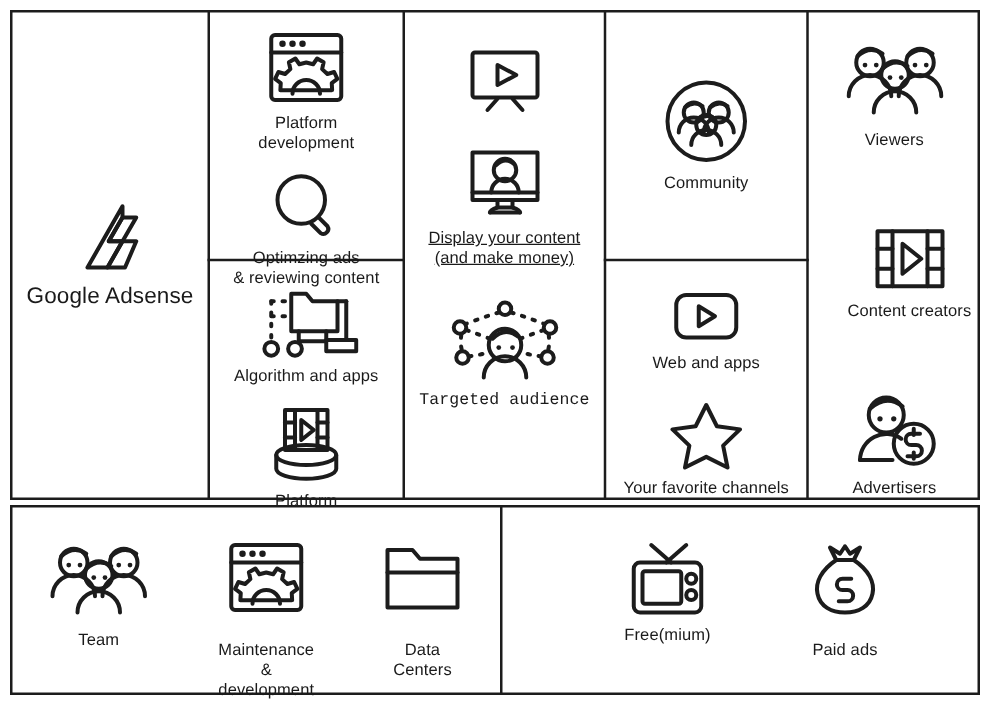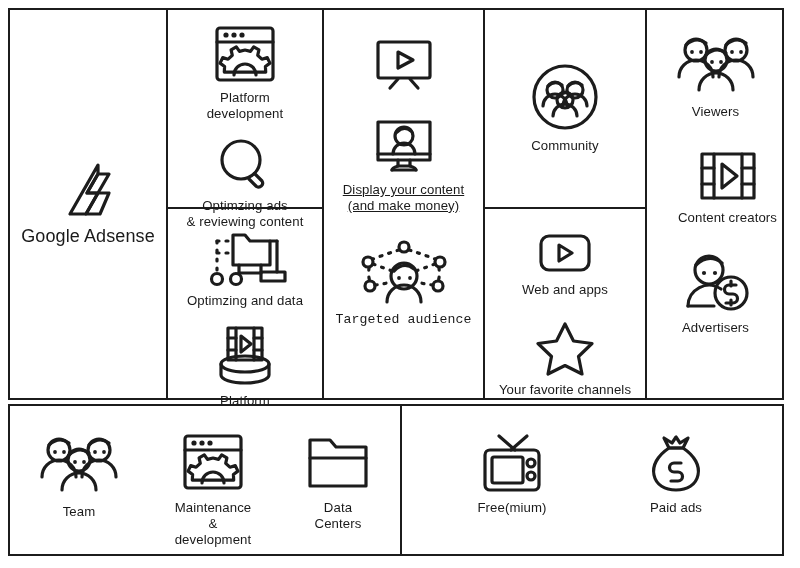--- a/index.html
+++ b/index.html
@@ -82,21 +82,21 @@
   .hgroup {
     position: absolute;
     display: flex;
     align-items: flex-start;
     justify-content: center;
   }
   .hgroup .tile {
     width: auto;
     margin: 0 22px;
   }
-  .hgroup .tile + .tile { margin-top: 0; }
+  .hgroup .tile + .tile { margin-top: 0; gap: 12px; }
 
   svg { display: block; }
   .st {
     fill: none;
     stroke: #1c1c1c;
     stroke-width: 3.2;
     stroke-linecap: round;
     stroke-linejoin: round;
   }
   .stf {
@@ -182,21 +182,21 @@
           <path class="stdash" d="M14 16 V48"></path>
           <circle class="st" cx="14" cy="54" r="5.5"></circle>
           <line class="st" x1="67" y1="16" x2="74" y2="16"></line>
           <path class="st" d="M74 16 V47"></path>
           <rect class="st" x="58" y="47" width="24" height="9"></rect>
           <path class="st" d="M36 40 V48 h22 V40"></path>
           <path class="st" d="M36 48 V49"></path>
           <circle class="st" cx="33" cy="54" r="5.5"></circle>
         </svg>
       </span>
-      <div class="caption">Optimzing and data</div>
+      <div class="caption">Algorithm and apps</div>
     </div>
 
     <div class="tile">
       <span class="icon">
         <svg width="72" height="64" viewBox="0 0 72 64" aria-hidden="true">
           <rect class="st" x="19" y="5" width="34" height="32"></rect>
           <line class="st" x1="27" y1="5" x2="27" y2="37"></line>
           <line class="st" x1="45" y1="5" x2="45" y2="37"></line>
           <line class="st" x1="19" y1="15" x2="27" y2="15"></line>
           <line class="st" x1="19" y1="27" x2="27" y2="27"></line>
@@ -302,21 +302,21 @@
     <div class="tile" style="margin-top:22px;">
       <span class="icon">
         <svg width="62" height="56" viewBox="0 0 62 56" aria-hidden="true">
           <path class="st" d="M31 4 L39.5 21 L58 23.5 L44.5 36.5 L48 54 L31 45.5 L14 54 L17.5 36.5 L4 23.5 L22.5 21 Z"></path>
         </svg>
       </span>
       <div class="caption">Your favorite channels</div>
     </div>
   </div>
 
-  <div class="cell" style="left:647px; top:10px; width:137px; height:388px; justify-content:flex-start; padding-top:22px;">
+  <div class="cell" style="left:647px; top:10px; width:137px; height:388px; justify-content:space-between; padding-top:22px;">
     <div class="tile">
       <span class="icon">
         <svg width="94" height="66" viewBox="0 0 94 66" aria-hidden="true">
           <circle class="st" cx="27" cy="18" r="11"></circle>
           <path class="st" d="M17 13 q10 -9 20 -2"></path>
           <circle class="stf" cx="23" cy="20" r="1.9"></circle>
           <circle class="stf" cx="32" cy="20" r="1.9"></circle>
           <path class="st" d="M10 45 a17 17 0 0 1 34 0"></path>
           <circle class="st" cx="67" cy="18" r="11"></circle>
           <path class="st" d="M57 13 q10 -9 20 -2"></path>
@@ -432,21 +432,21 @@
           <line class="st" x1="50" y1="4" x2="34" y2="18"></line>
           <rect class="st" x="8" y="18" width="54" height="40" rx="5"></rect>
           <rect class="st" x="15" y="25" width="31" height="26" rx="2"></rect>
           <circle class="st" cx="54" cy="31" r="4"></circle>
           <circle class="st" cx="54" cy="44" r="4"></circle>
         </svg>
       </span>
       <div class="caption">Free(mium)</div>
     </div>
 
-    <div class="tile" style="margin:0 50px;">
+    <div class="tile" style="margin:0 28px;">
       <span class="icon">
         <svg width="62" height="62" viewBox="0 0 62 62" aria-hidden="true">
           <path class="st" d="M19 6 L24 16 h14 L43 6 L35 11 L31 5 L27 11 Z"></path>
           <path class="st" d="M24 16 C12 24 7 34 9 43 c2 10 11 15 22 15 s20 -5 22 -15 c2 -9 -3 -19 -15 -27 Z"></path>
           <path class="st" d="M36 31 h-7 a4.5 4.5 0 0 0 0 9 h4 a4.5 4.5 0 0 1 0 9 h-7"></path>
         </svg>
       </span>
       <div class="caption">Paid ads</div>
     </div>
   </div>

